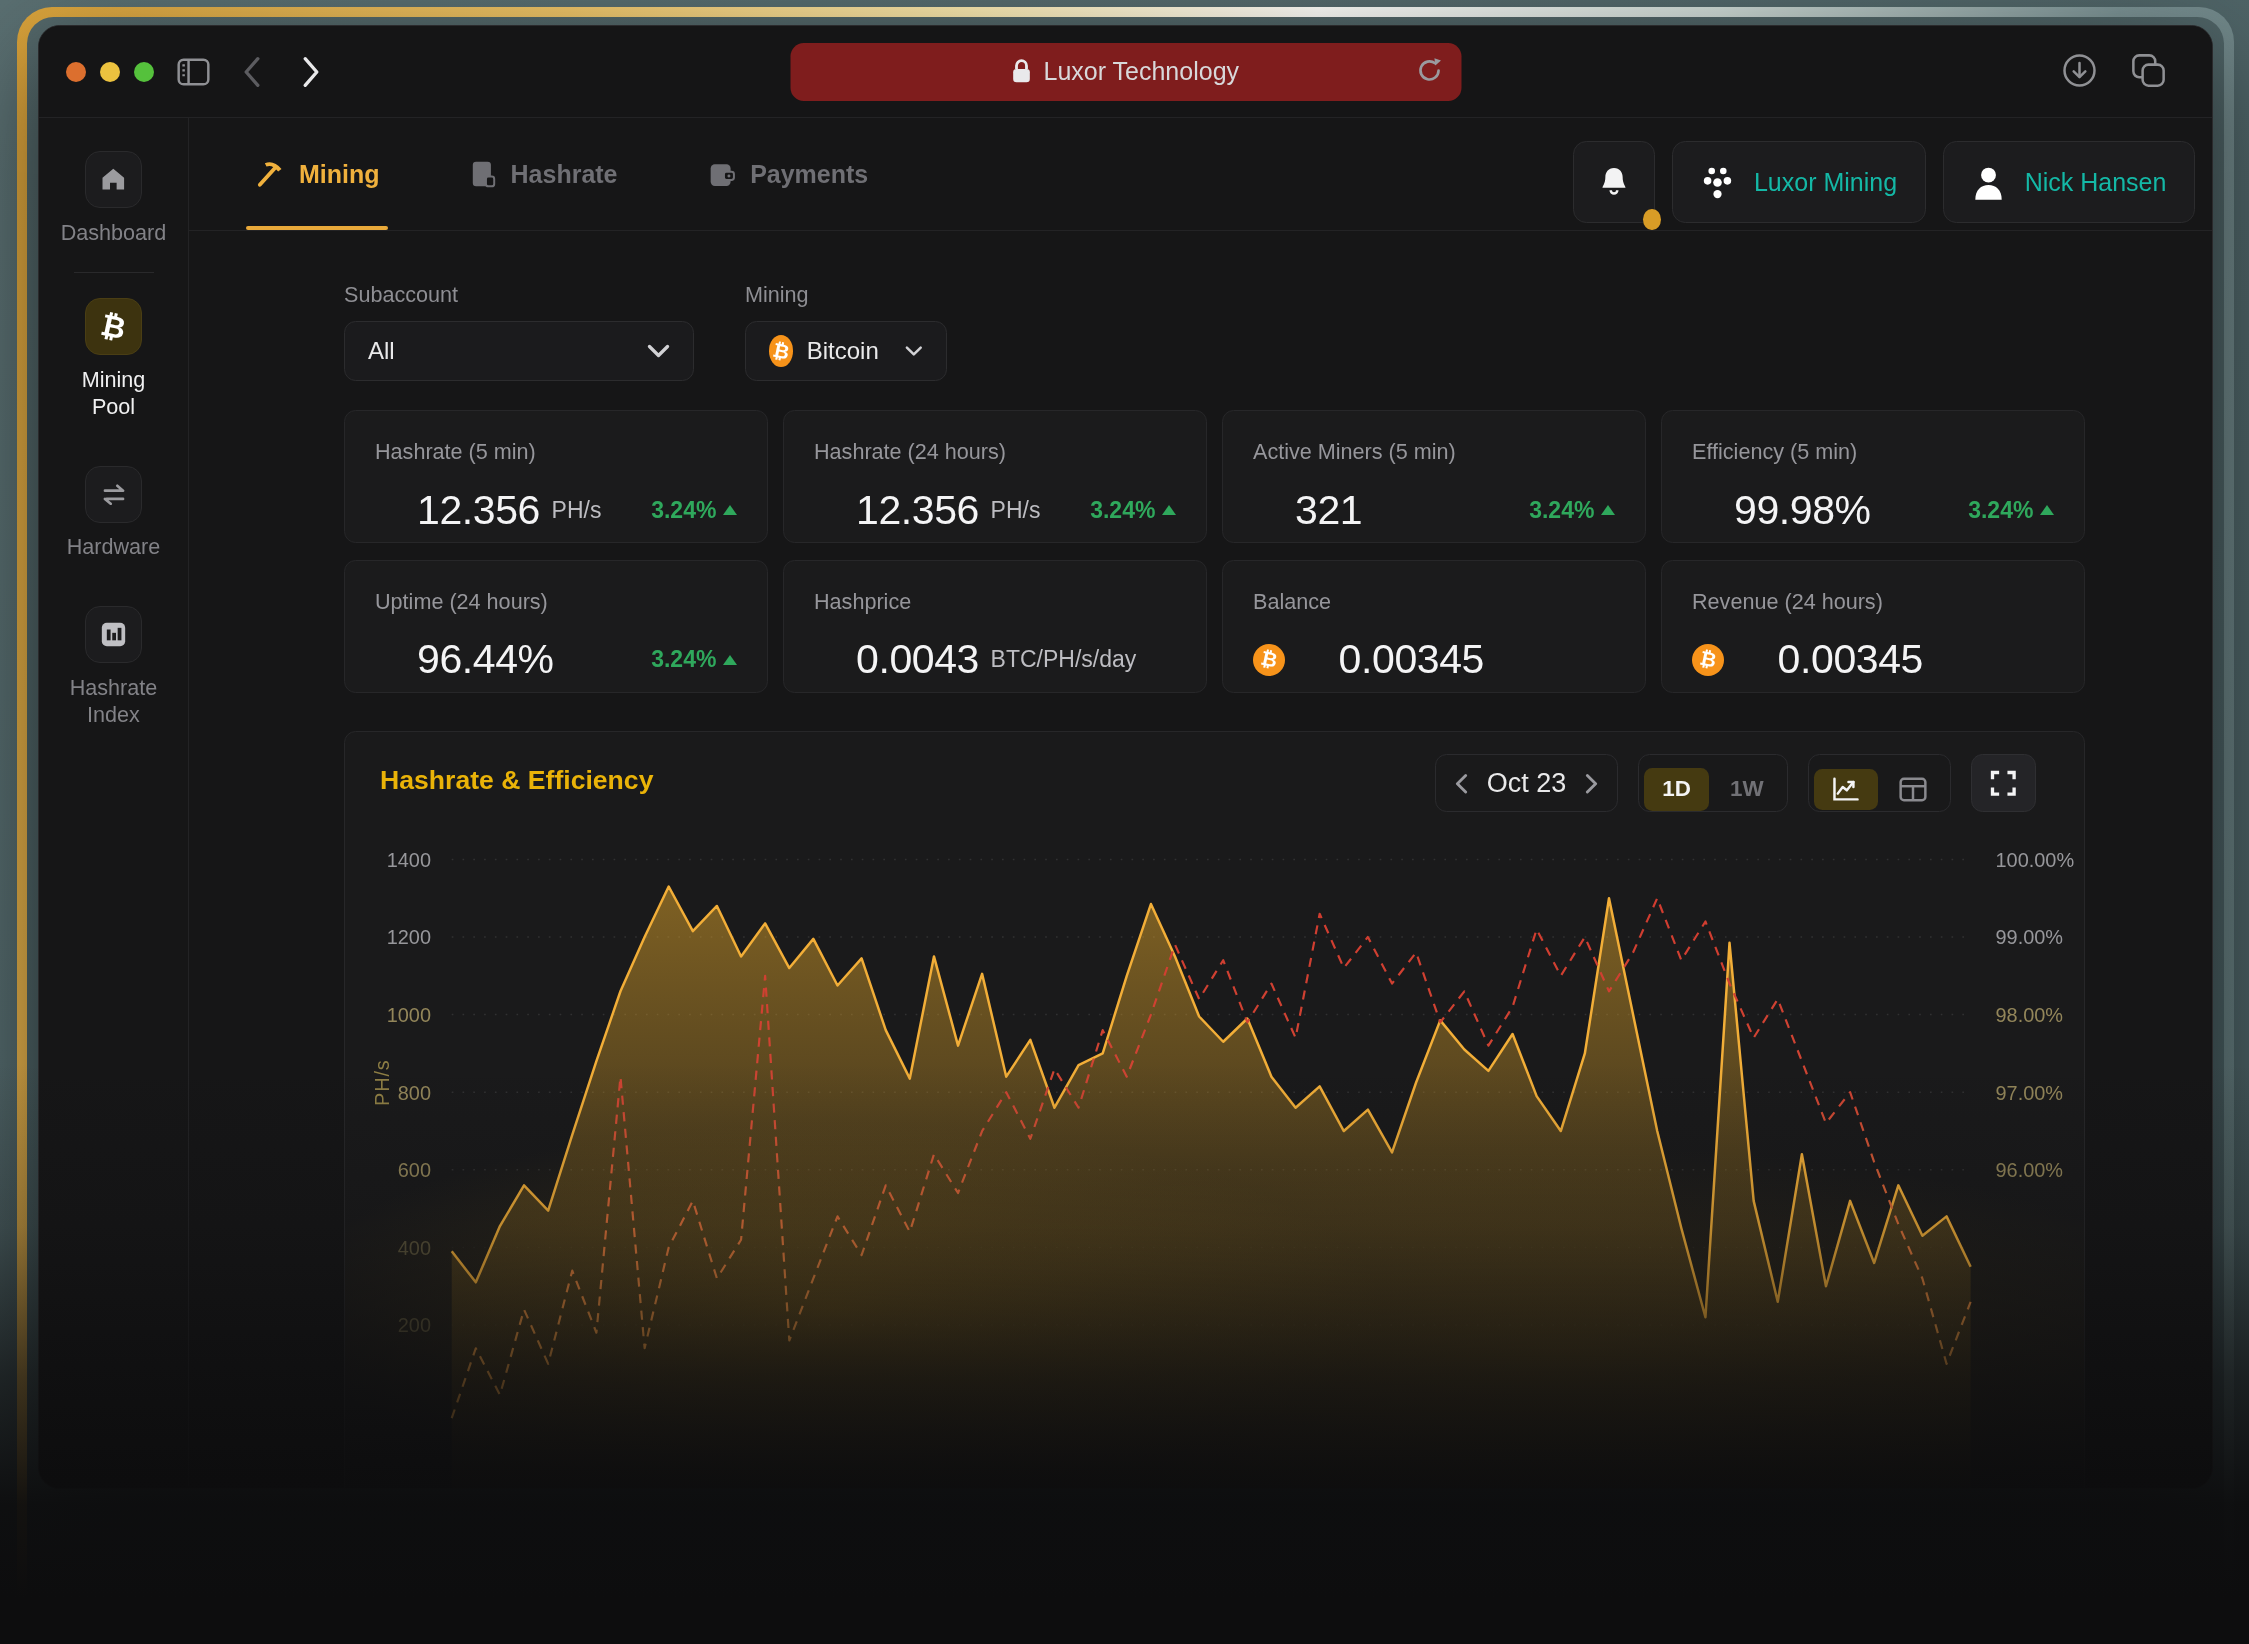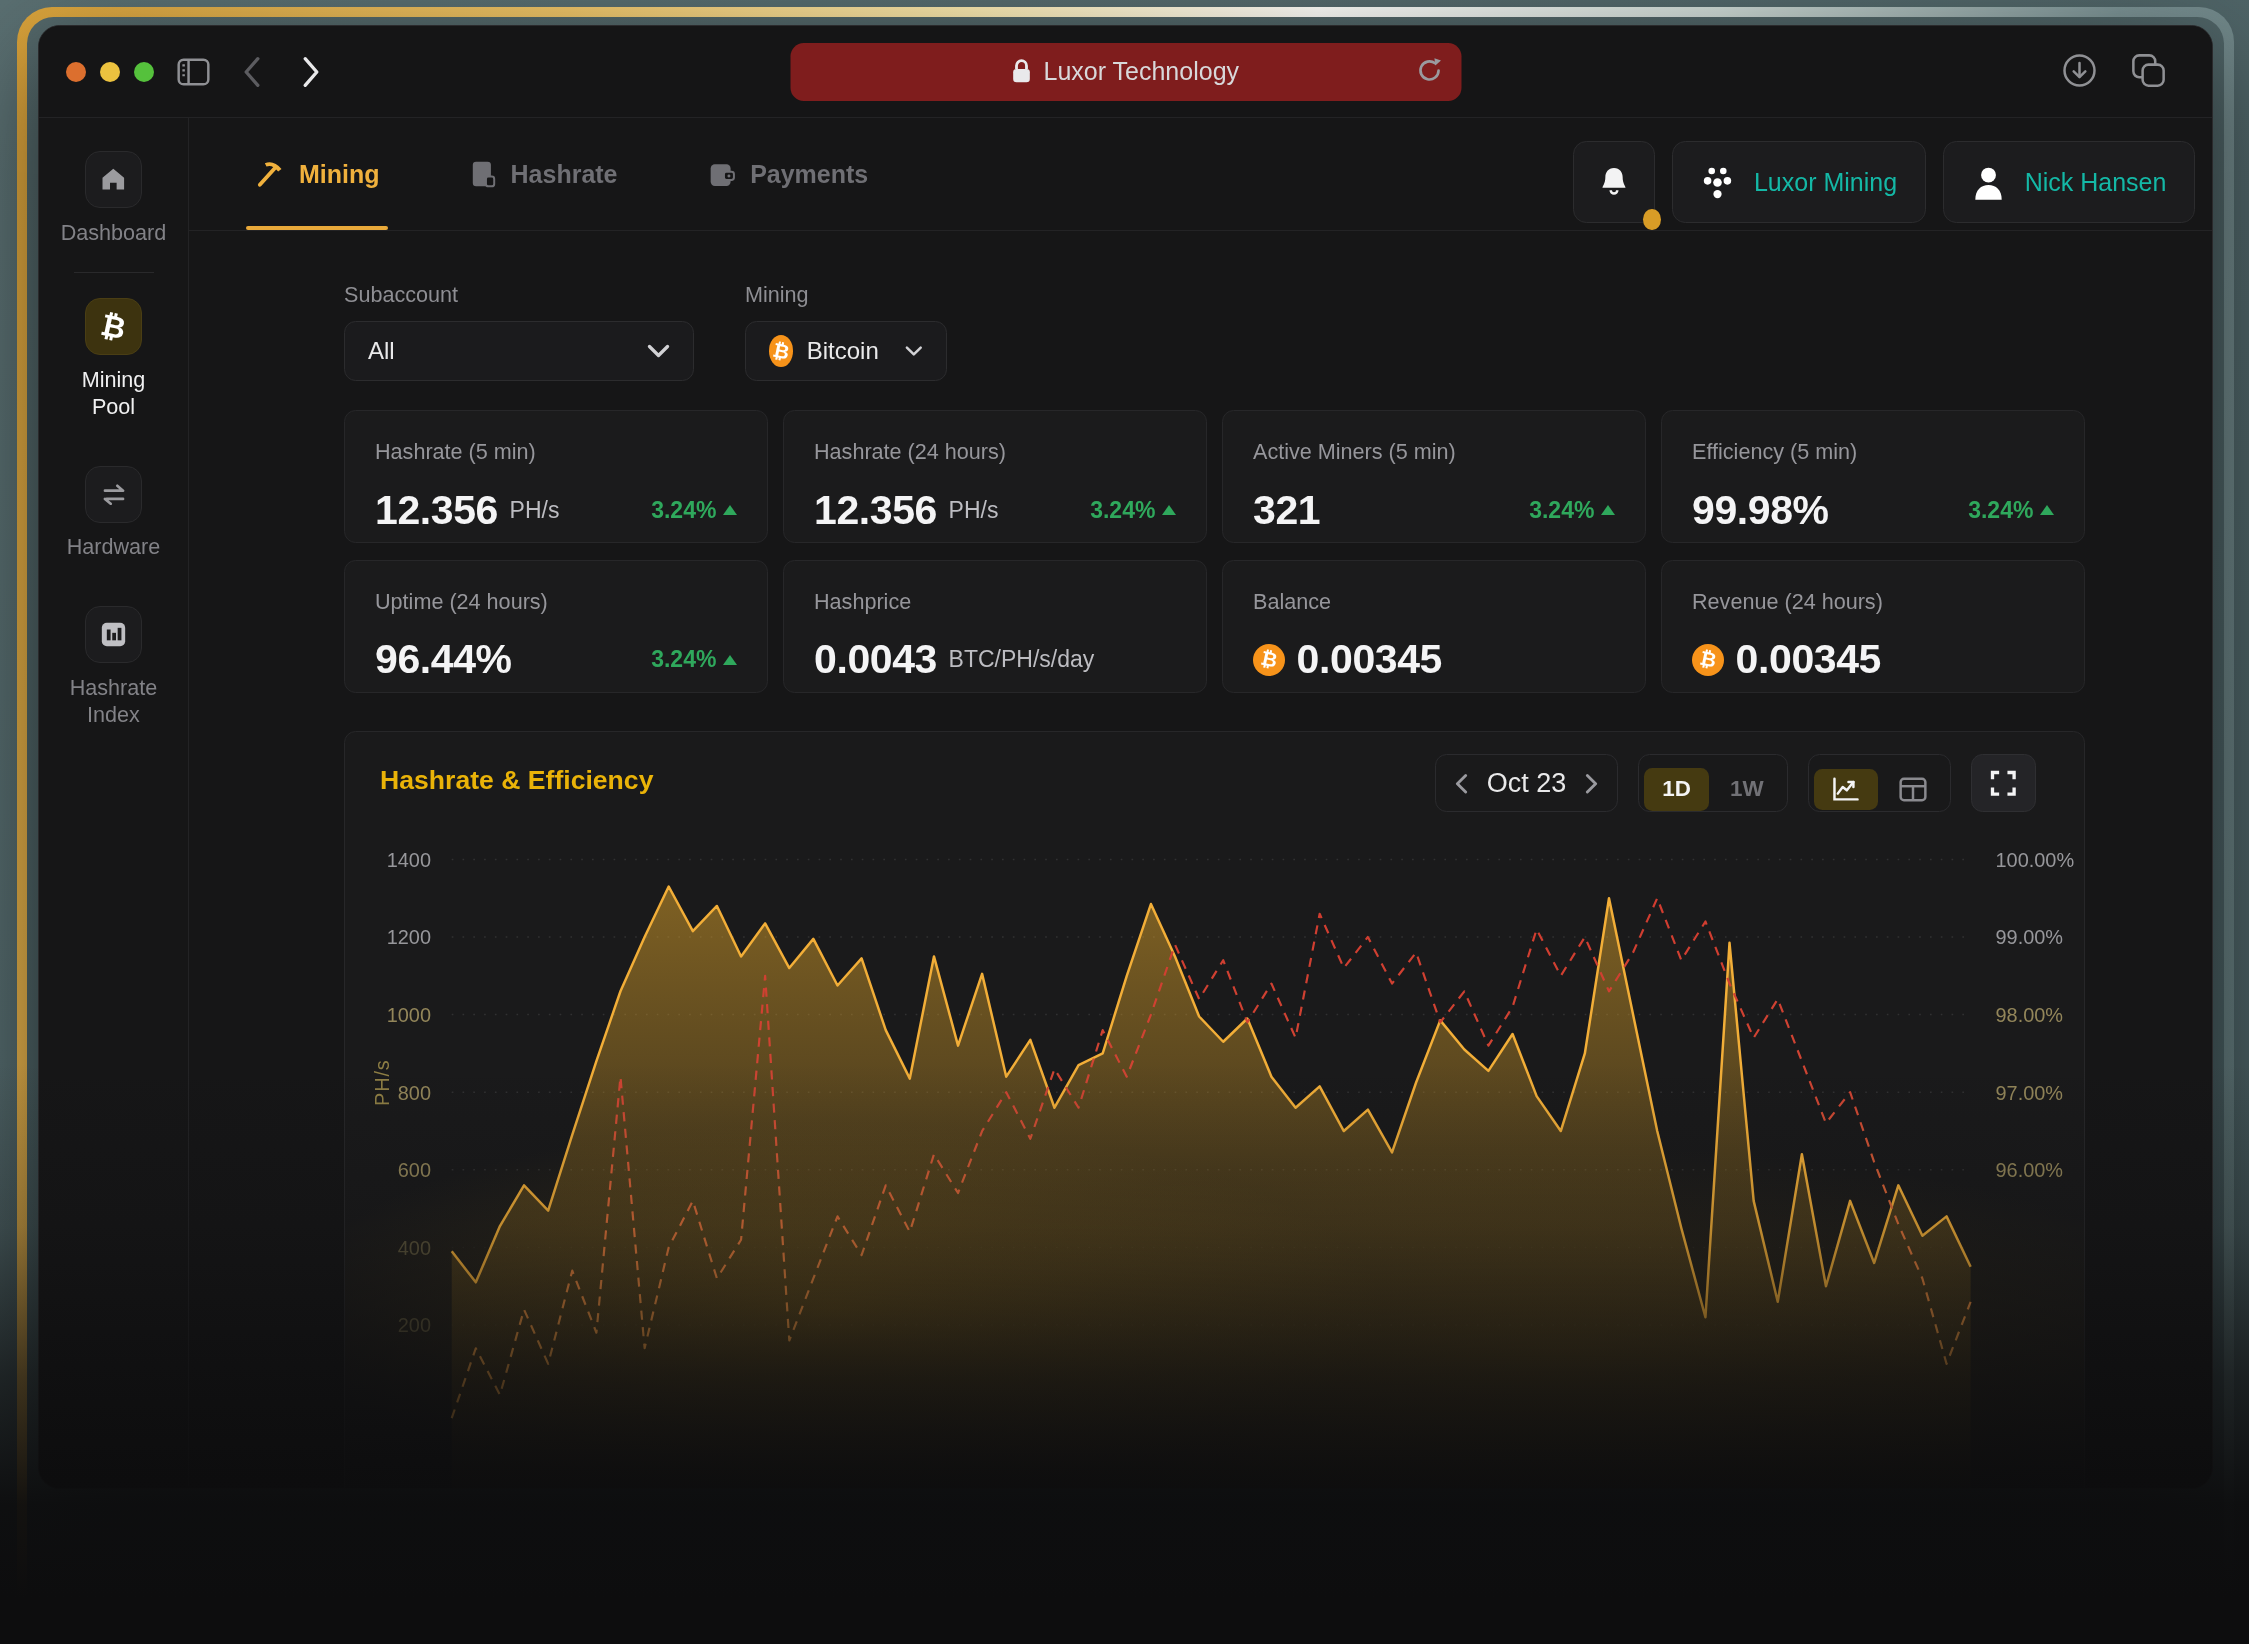--- a/index.html
+++ b/index.html
@@ -65,21 +65,21 @@
   .dd .dd-spacer{flex:1;}
   .coin{width:32px;height:32px;border-radius:50%;background:#f7931a;color:#fff;display:flex;align-items:center;
     justify-content:center;font-size:20px;font-weight:700;}
   .coin span{transform:rotate(12deg);display:block;}
   
   .grid{position:absolute;left:155px;top:292px;display:grid;grid-template-columns:repeat(4,424px);
     grid-auto-rows:133px;column-gap:15px;row-gap:16.6px;}
   .card{background:#1b1b1c;border:0.8px solid #272729;border-radius:11.6px;padding:28px 30px 0 30px;box-sizing:border-box;}
   .card-label{font-size:21.6px;color:#96969b;}
   .card-row{display:flex;align-items:center;margin-top:21.6px;gap:11.6px;}
-  .val{font-size:41px;font-weight:700;color:#f4f4f5;letter-spacing:-0.4px;}
+  .val{font-size:41px;font-weight:400;color:#f4f4f5;letter-spacing:-0.4px;margin-left:42px;}
   .unit{font-size:23px;color:#bdbdc2;}
   .spacer{flex:1;}
   .chg{display:flex;align-items:center;gap:6.6px;font-size:23px;font-weight:700;color:#2fa85c;}
   .chg:has(> span:empty){display:none;}
   .unit:empty{display:none;}
   .tri{width:0;height:0;border-left:7.5px solid transparent;border-right:7.5px solid transparent;
     border-bottom:10px solid #2fa85c;display:inline-block;}
   
   .chart-card{position:absolute;left:155px;top:613px;width:1739px;height:864px;background:#1a1a1b;
     border:0.8px solid #272729;border-radius:11.6px;overflow:hidden;}

